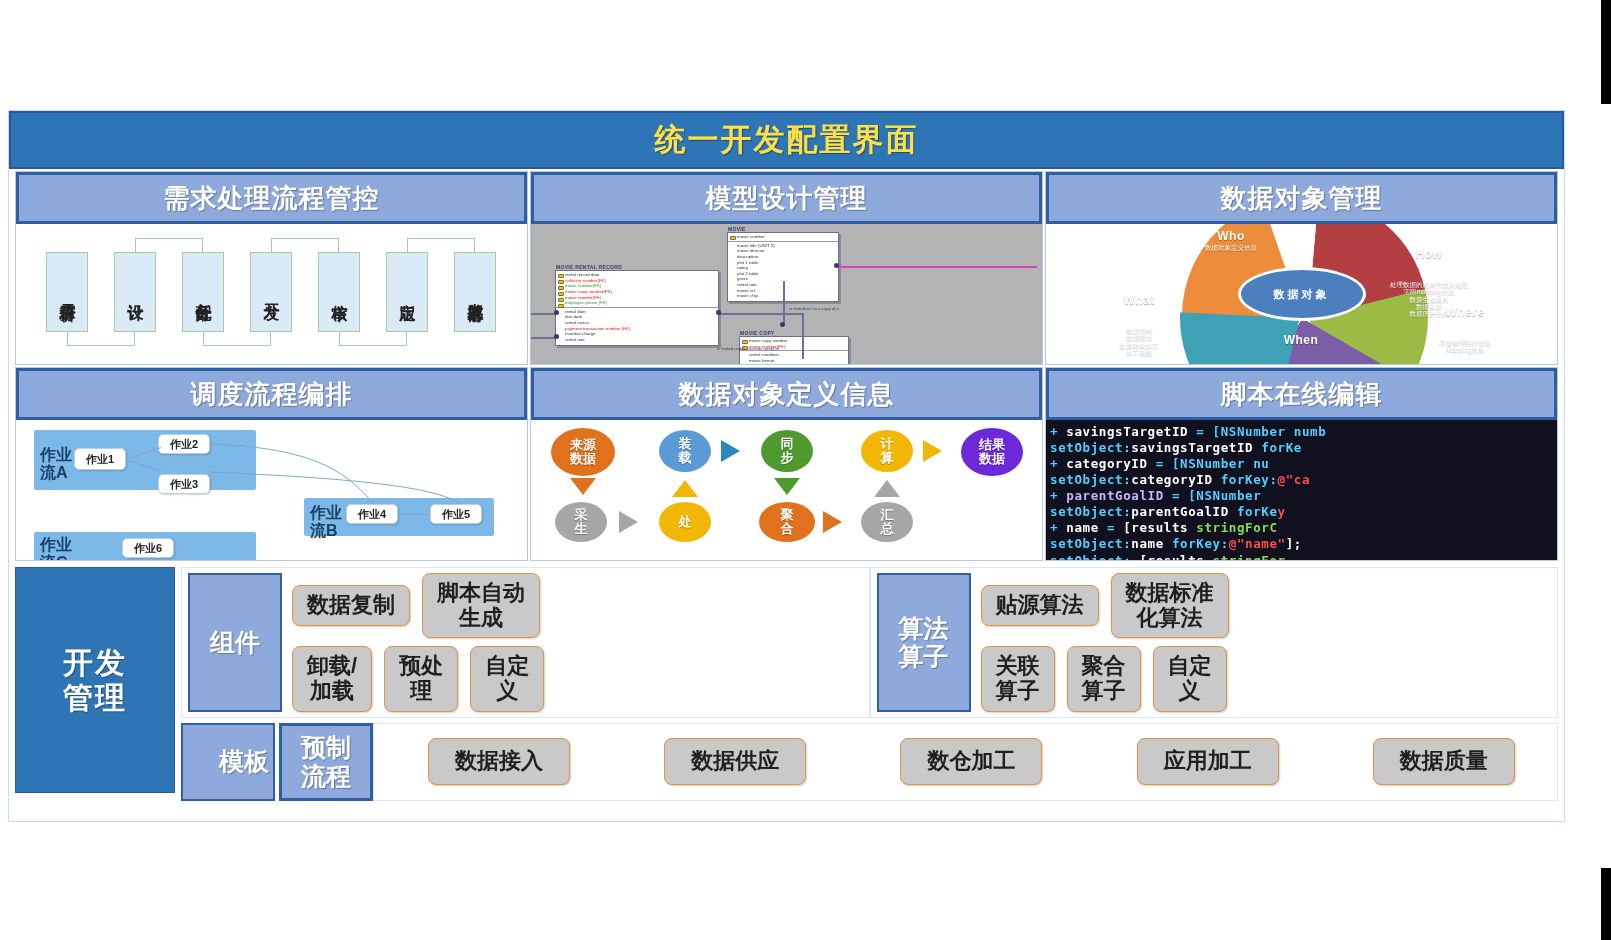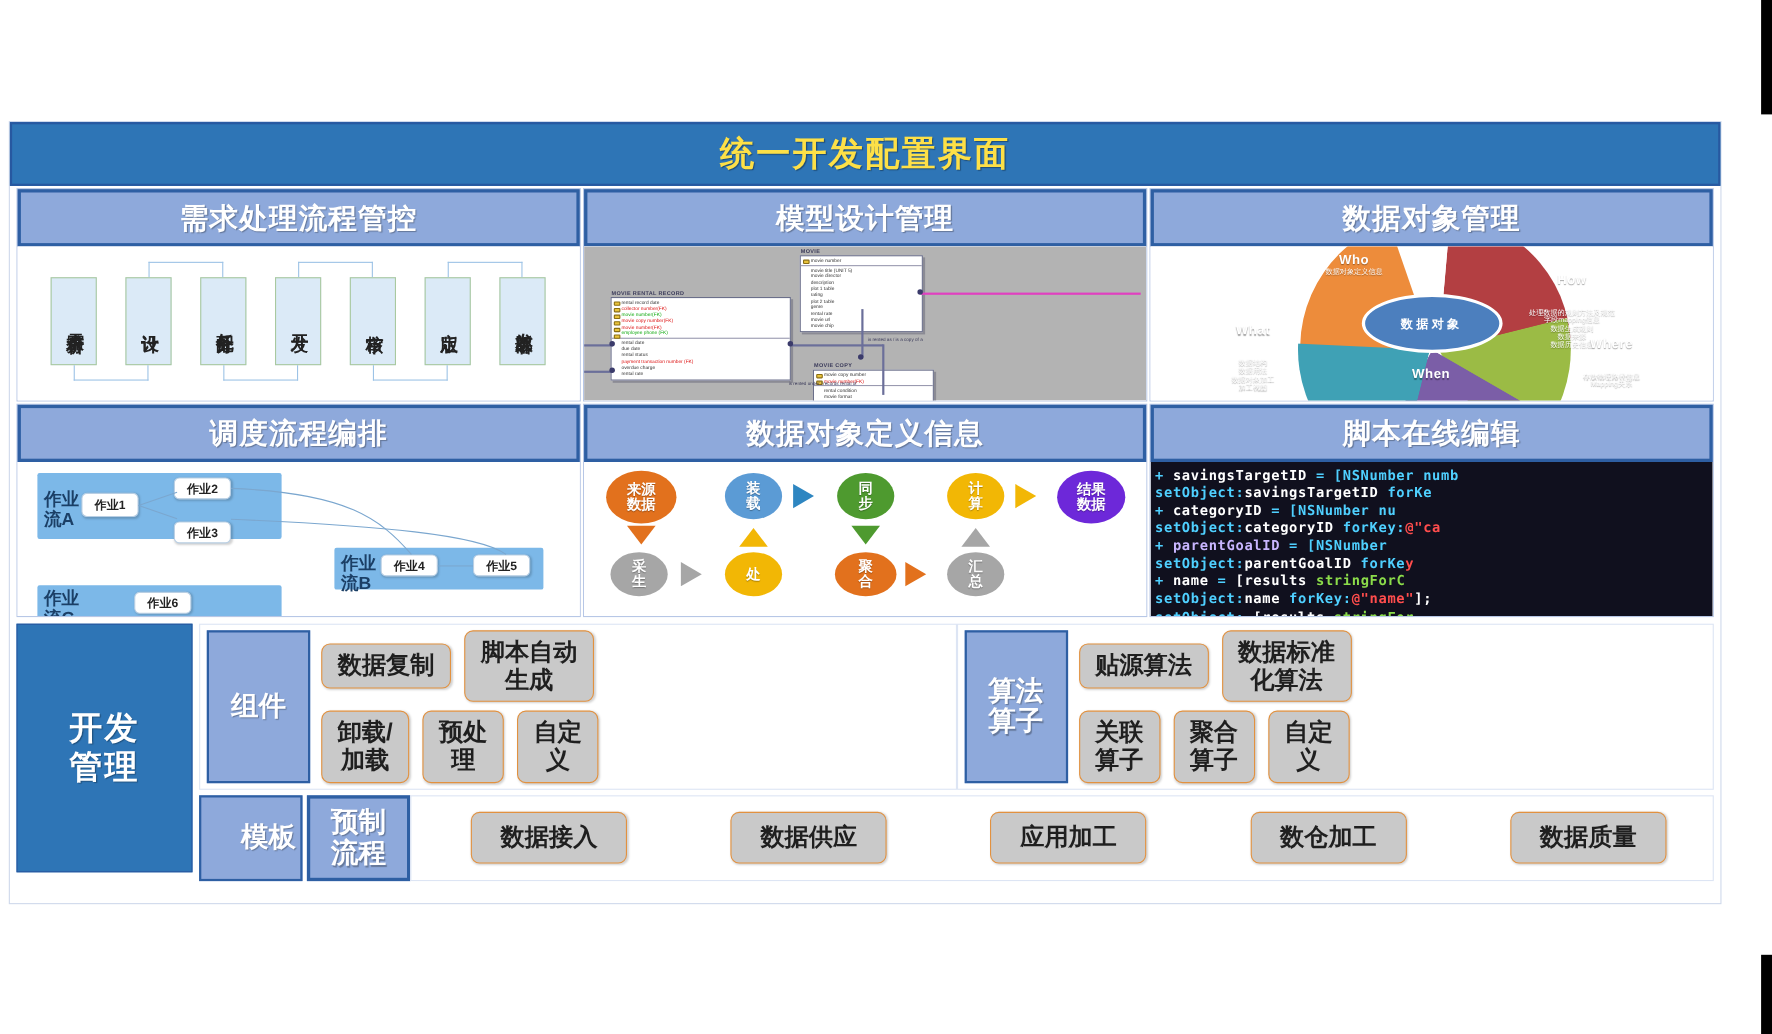--- a/index.html
+++ b/index.html
@@ -472,22 +472,22 @@
         </div>
 
         <div class="tpl-band">
           <div class="cat-tile" style="margin-right:4px;padding-left:32px;">模板</div>
           <div class="cat-tile" style="border-width:3px; white-space:pre-line;">预制
 流程</div>
           <div class="tpl-wrap">
             <div class="tpl-chips">
               <div class="chip">数据接入</div>
               <div class="chip">数据供应</div>
+              <div class="chip">数仓加工</div>
               <div class="chip">应用加工</div>
-              <div class="chip">数仓加工</div>
               <div class="chip">数据质量</div>
             </div>
           </div>
         </div>
 
       </div>
     </div>
 
   </div>
 </div>

